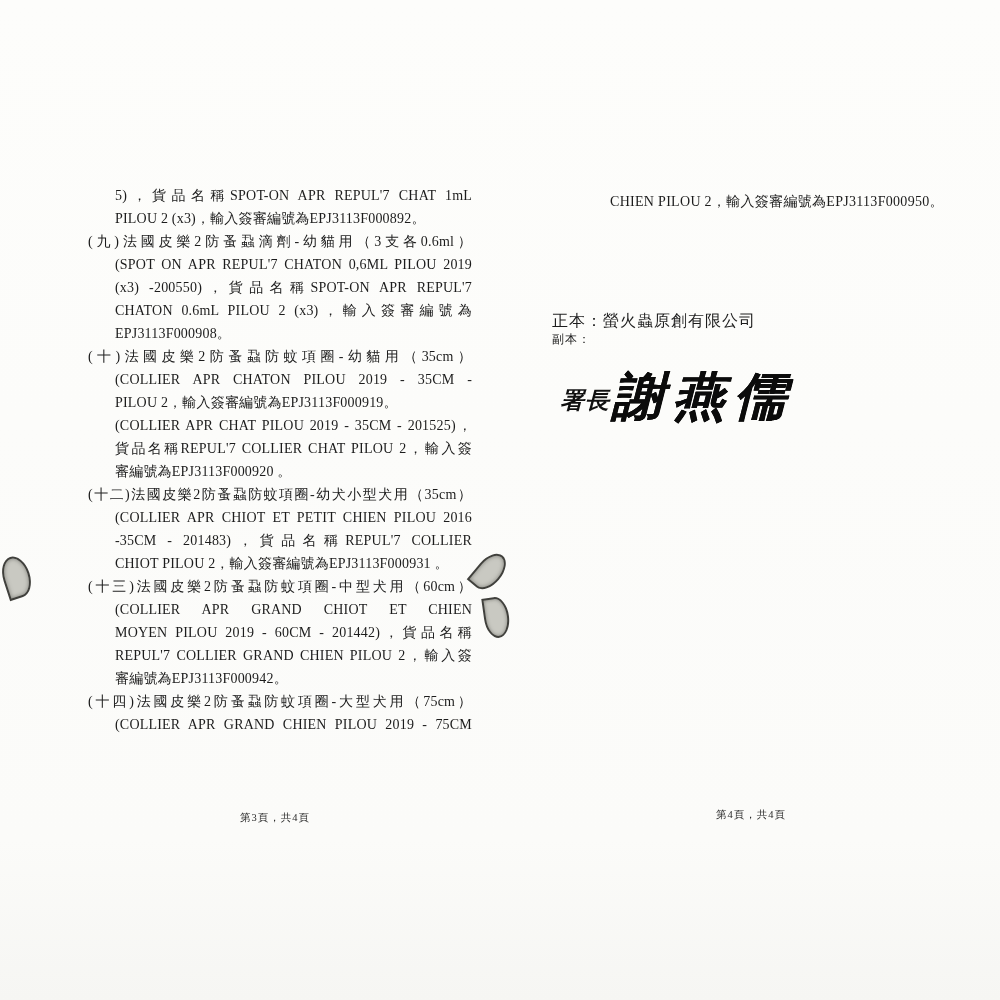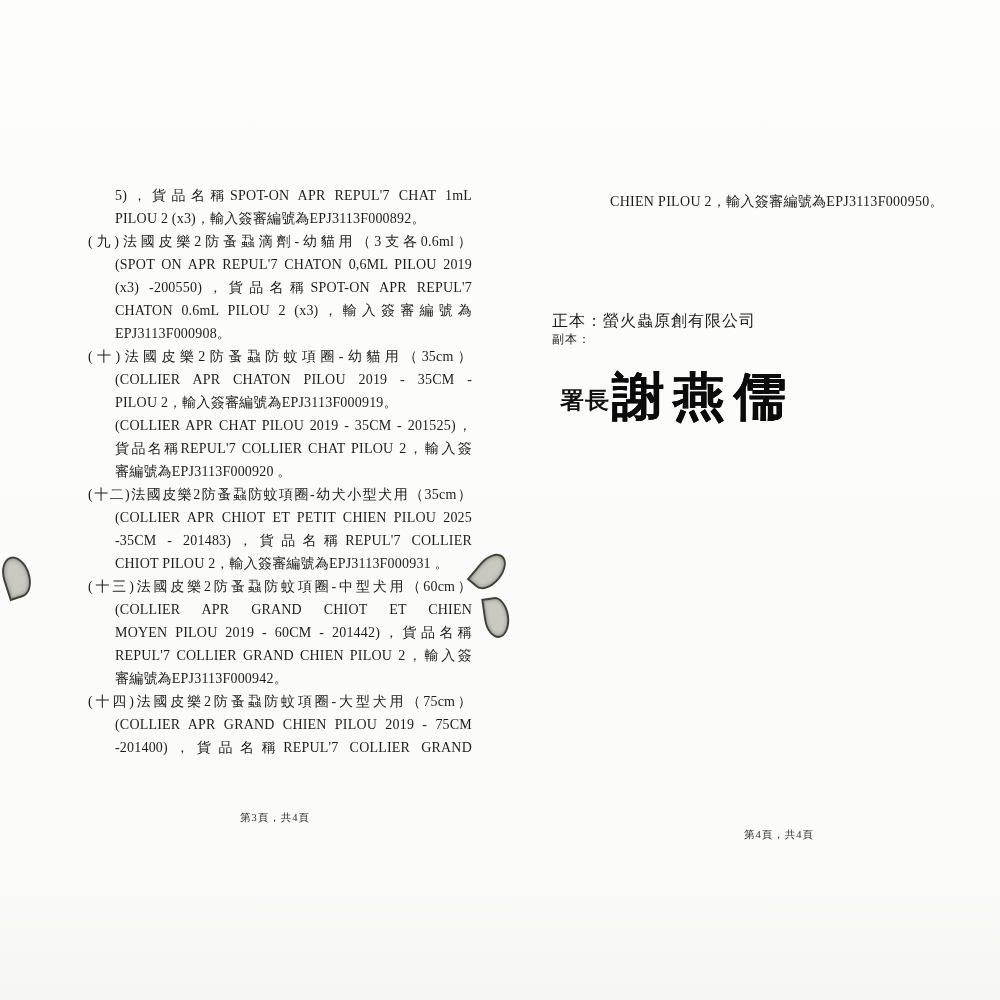--- a/index.html
+++ b/index.html
@@ -32,21 +32,21 @@
   .line.cont { padding-left: 27px; }
   .line.end { text-align-last: left; }
   
   .footer {
     position: absolute;
     font-size: 10.5px;
     letter-spacing: 1px;
     color: #2a2a2a;
   }
   .footer.left { left: 240px; top: 811px; }
-  .footer.right { left: 744px; top: 808px; margin-top: 20px; }
+  .footer.right { left: 716px; top: 808px; }
   
   .rp-first-line {
     position: absolute;
     left: 610px; top: 193px;
     font-size: 14px;
     letter-spacing: 0.3px;
   }
   .rp-original {
     position: absolute;
     left: 552px; top: 311px;
@@ -55,21 +55,21 @@
   }
   .rp-copy {
     position: absolute;
     left: 552px; top: 331px;
     font-size: 12px;
     letter-spacing: 1px;
   }
   .sig-block {
     position: absolute;
     left: 556px; top: 362px;
-    width: 260px; height: 75px;
+    width: 260px; height: 75px; font-style: italic;
   }
   .sig-title {
     position: absolute;
     left: 4px; top: 22px;
     font-size: 24px;
     font-weight: 900;
     letter-spacing: 1px;
     color: #101010;
     transform: scaleY(0.95);
   }
@@ -121,31 +121,30 @@
       <div class="line cont">(x3) -200550)，貨品名稱SPOT-ON APR REPUL'7</div>
       <div class="line cont">CHATON 0.6mL PILOU 2 (x3)，輸入簽審編號為</div>
       <div class="line cont end">EPJ3113F000908。</div>
       <div class="line">(十)法國皮樂2防蚤蝨防蚊項圈-幼貓用（35cm）</div>
       <div class="line cont">(COLLIER APR CHATON PILOU 2019 - 35CM -</div>
       <div class="line cont end">PILOU 2，輸入簽審編號為EPJ3113F000919。</div>
       <div class="line cont">(COLLIER APR CHAT PILOU 2019 - 35CM - 201525)，</div>
       <div class="line cont">貨品名稱REPUL'7 COLLIER CHAT PILOU 2，輸入簽</div>
       <div class="line cont end">審編號為EPJ3113F000920 。</div>
       <div class="line">(十二)法國皮樂2防蚤蝨防蚊項圈-幼犬小型犬用（35cm）</div>
-      <div class="line cont">(COLLIER APR CHIOT ET PETIT CHIEN PILOU 2025</div>
+      <div class="line cont">(COLLIER APR CHIOT ET PETIT CHIEN PILOU 2016</div>
       <div class="line cont">-35CM - 201483)，貨品名稱REPUL'7 COLLIER</div>
       <div class="line cont end">CHIOT PILOU 2，輸入簽審編號為EPJ3113F000931 。</div>
       <div class="line">(十三)法國皮樂2防蚤蝨防蚊項圈-中型犬用（60cm）</div>
       <div class="line cont">(COLLIER APR GRAND CHIOT ET CHIEN</div>
       <div class="line cont">MOYEN PILOU 2019 - 60CM - 201442)，貨品名稱</div>
       <div class="line cont">REPUL'7 COLLIER GRAND CHIEN PILOU 2，輸入簽</div>
       <div class="line cont end">審編號為EPJ3113F000942。</div>
       <div class="line">(十四)法國皮樂2防蚤蝨防蚊項圈-大型犬用（75cm）</div>
       <div class="line cont">(COLLIER APR GRAND CHIEN PILOU 2019 - 75CM</div>
-      <div class="line cont">-201400)，貨品名稱REPUL'7 COLLIER GRAND</div>
     </div>
 
   <div class="footer left">第3頁，共4頁</div>
 
   <div class="rp-first-line">CHIEN PILOU 2，輸入簽審編號為EPJ3113F000950。</div>
 
   <div class="rp-original">正本：螢火蟲原創有限公司</div>
 
   <div class="rp-copy">副本：</div>
 

